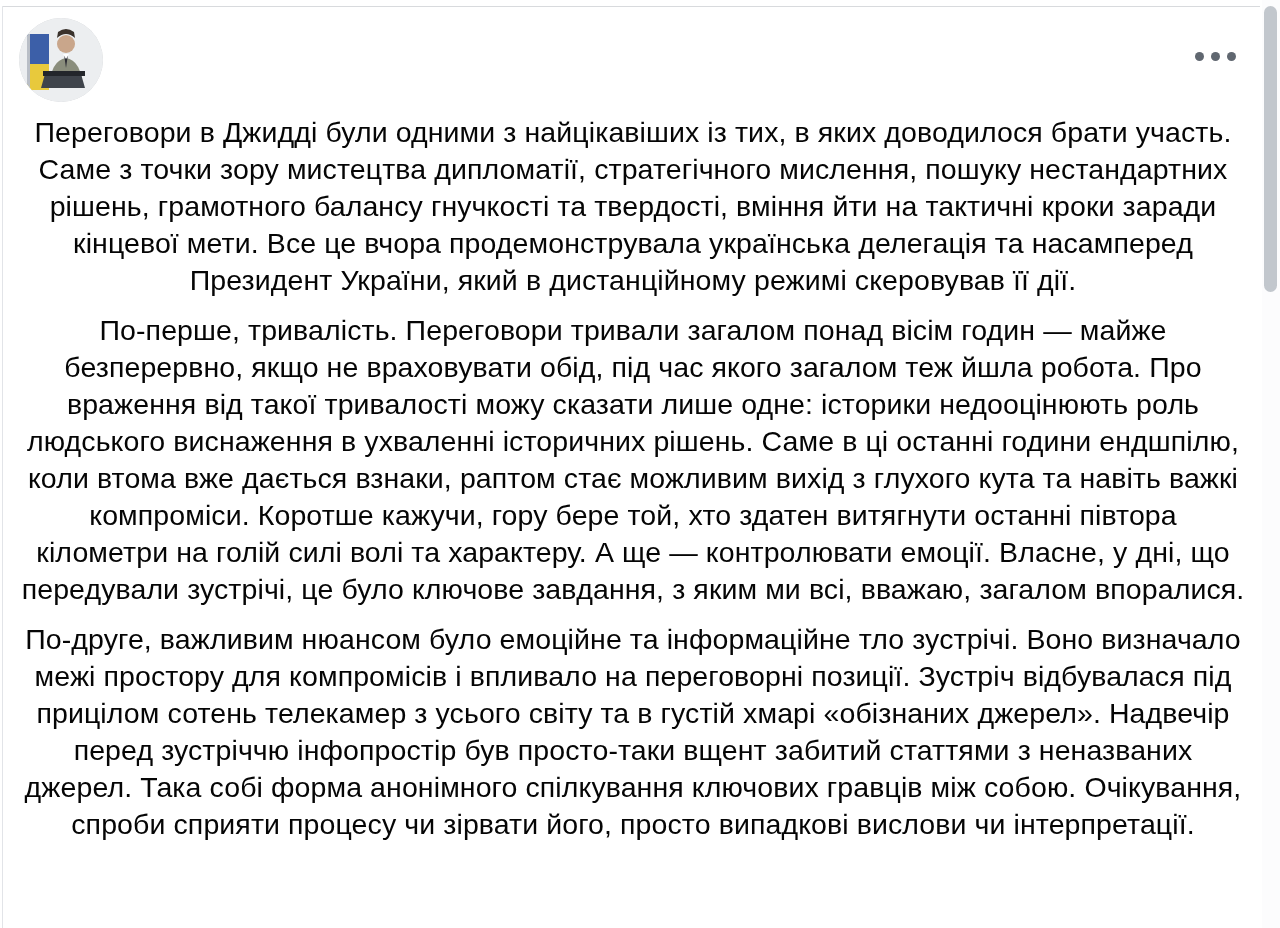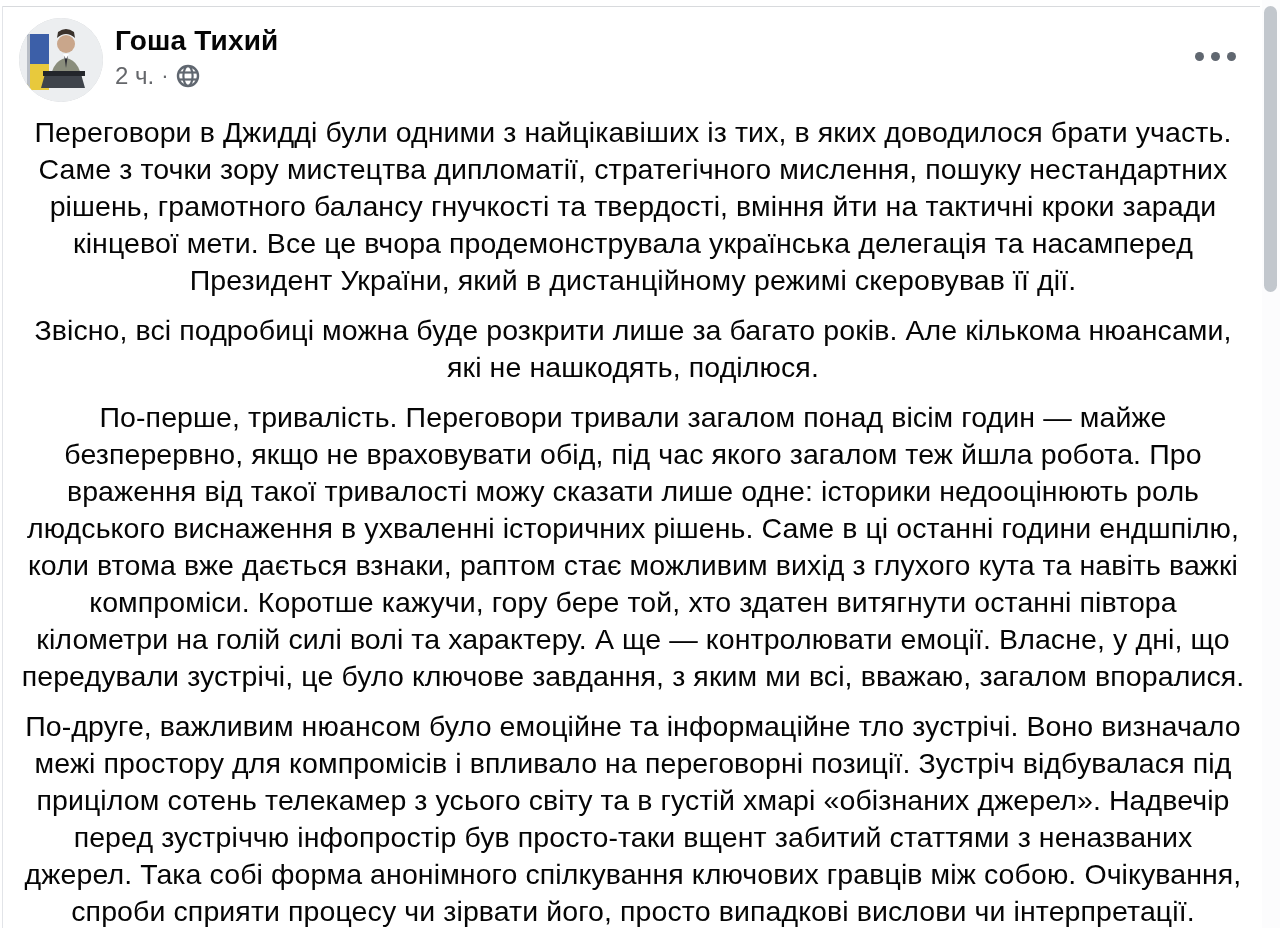--- a/index.html
+++ b/index.html
@@ -105,46 +105,30 @@
           <path d="M30 70 q2 -28 17 -30 q15 2 17 30 z" fill="#8a8d7c"></path>
           <path d="M45 36 l2 14 l2 -14 z" fill="#2c2c34"></path>
           <path d="M44 36 h6 l-3 5 z" fill="#ffffff"></path>
 
           <path d="M26 56 L62 56 L66 70 L22 70 Z" fill="#3f444b"></path>
           <rect x="24" y="53" width="42" height="5" fill="#23262b"></rect>
         </g>
       </svg>
     </div>
 
-    <div class="author-block">
-      <div class="author-name">Гоша Тихий</div>
-      <div class="meta-row">
-        <span>2 ч.</span>
-        <span class="meta-sep">·</span>
-        <span class="globe">
-          <svg viewBox="0 0 24 24" width="24" height="24">
-            <circle cx="12" cy="12" r="10" fill="none" stroke="#606770" stroke-width="2.4"></circle>
-            <ellipse cx="12" cy="12" rx="4.6" ry="10" fill="none" stroke="#606770" stroke-width="2.2"></ellipse>
-            <line x1="2.5" y1="8.5" x2="21.5" y2="8.5" stroke="#606770" stroke-width="2.2"></line>
-            <line x1="2.5" y1="15.5" x2="21.5" y2="15.5" stroke="#606770" stroke-width="2.2"></line>
-          </svg>
-        </span>
-      </div>
-    </div>
 
     <div class="menu-button">
       <i></i>
       <i></i>
       <i></i>
     </div>
   </header>
 
   <div class="post-body">
     <p>Переговори в Джидді були одними з найцікавіших із тих, в яких доводилося брати участь. Саме з точки зору мистецтва дипломатії, стратегічного мислення, пошуку нестандартних рішень, грамотного балансу гнучкості та твердості, вміння йти на тактичні кроки заради кінцевої мети. Все це вчора продемонструвала українська делегація та насамперед Президент України, який в дистанційному режимі скеровував її дії.</p>
-    <p>Звісно, всі подробиці можна буде розкрити лише за багато років. Але кількома нюансами, які не нашкодять, поділюся.</p>
     <p>По-перше, тривалість. Переговори тривали загалом понад вісім годин — майже безперервно, якщо не враховувати обід, під час якого загалом теж йшла робота. Про враження від такої тривалості можу сказати лише одне: історики недооцінюють роль людського виснаження в ухваленні історичних рішень. Саме в ці останні години ендшпілю, коли втома вже дається взнаки, раптом стає можливим вихід з глухого кута та навіть важкі компроміси. Коротше кажучи, гору бере той, хто здатен витягнути останні півтора кілометри на голій силі волі та характеру. А ще — контролювати емоції. Власне, у дні, що передували зустрічі, це було ключове завдання, з яким ми всі, вважаю, загалом впоралися.</p>
     <p>По-друге, важливим нюансом було емоційне та інформаційне тло зустрічі. Воно визначало межі простору для компромісів і впливало на переговорні позиції. Зустріч відбувалася під прицілом сотень телекамер з усього світу та в густій хмарі «обізнаних джерел». Надвечір перед зустріччю інфопростір був просто-таки вщент забитий статтями з неназваних джерел. Така собі форма анонімного спілкування ключових гравців між собою. Очікування, спроби сприяти процесу чи зірвати його, просто випадкові вислови чи інтерпретації.</p>
   </div>
 
 </div>
 
 <div class="scrollbar-track">
   <div class="scrollbar-thumb"></div>
 </div>
 

